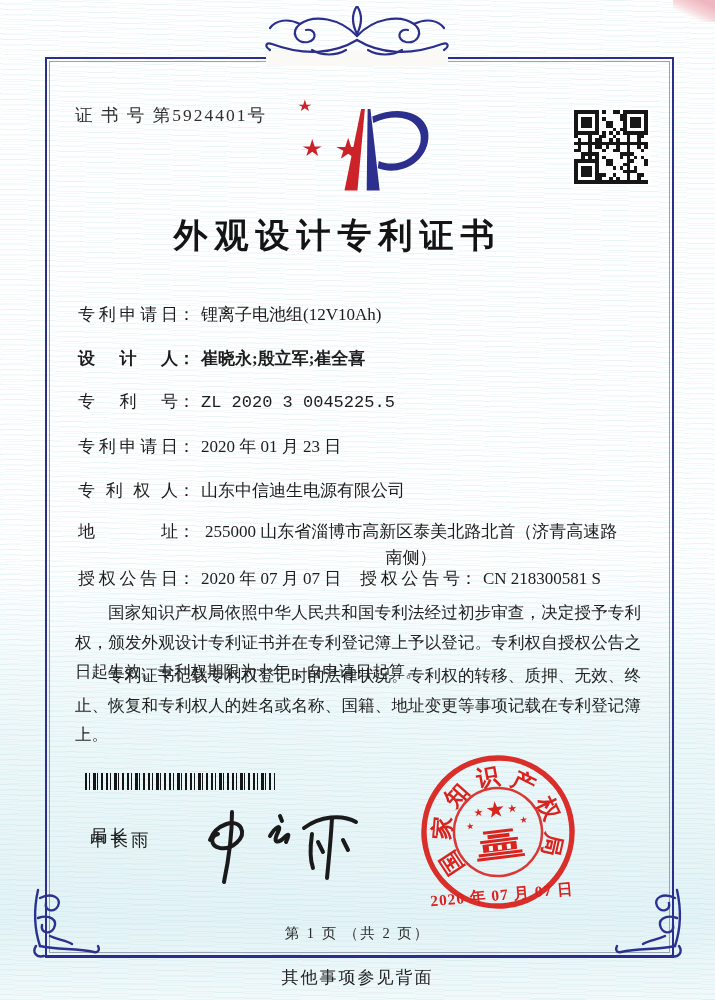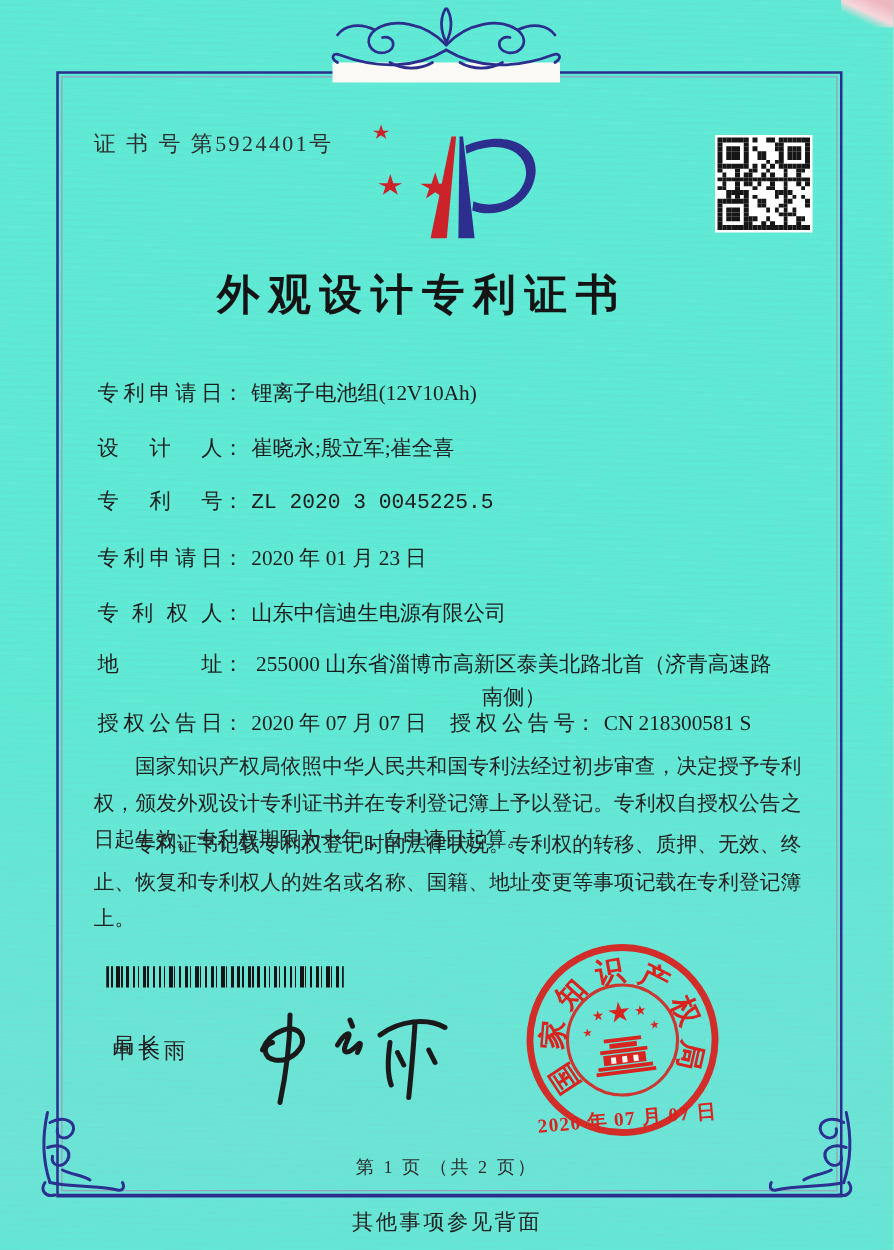--- a/index.html
+++ b/index.html
@@ -1,18 +1,18 @@
 <!DOCTYPE html>
 <html><head>
 <meta charset="utf-8">
 <style>
   html,body{margin:0;padding:0;background:#e9e7e2;}
   .page{
     position:relative;width:715px;height:1000px;overflow:hidden;
-    background:#5eead4;
+    background:#ffffff;
     font-family:"Liberation Serif","DejaVu Serif",serif;
     color:#1c1c1c;
   }
   
   .page::before{
     content:'';position:absolute;inset:0;z-index:0;
     background:
       repeating-linear-gradient(2deg,  rgba(126,194,205,0.10) 0 1px, rgba(0,0,0,0) 1px 5px),
       repeating-linear-gradient(-2deg, rgba(126,194,205,0.08) 0 1px, rgba(0,0,0,0) 1px 6px);
   }
@@ -574,21 +574,21 @@
       <i class="qd"></i>
       <i class="qd"></i>
       <i class="qd"></i>
     </div>
 
   <div class="z title">外观设计专利证书</div>
 
   <div class="z row" style="top:302px;">
     <span class="lbl">专利申请日</span><span class="colon">：</span><span class="val">锂离子电池组(12V10Ah)</span>
   </div>
-  <div class="z row" style="top:346px;">
+  <div class="z row" style="top:346px;font-weight:bold;">
     <span class="lbl">设计人</span><span class="colon">：</span><span class="val">崔晓永;殷立军;崔全喜</span>
   </div>
   <div class="z row" style="top:390px;font-family:Liberation Mono, monospace;">
     <span class="lbl">专利号</span><span class="colon">：</span><span class="val">ZL 2020 3 0045225.5</span>
   </div>
   <div class="z row" style="top:434px;">
     <span class="lbl">专利申请日</span><span class="colon">：</span><span class="val">2020 年 01 月 23 日</span>
   </div>
   <div class="z row" style="top:478px;">
     <span class="lbl">专利权人</span><span class="colon">：</span><span class="val">山东中信迪生电源有限公司</span>

